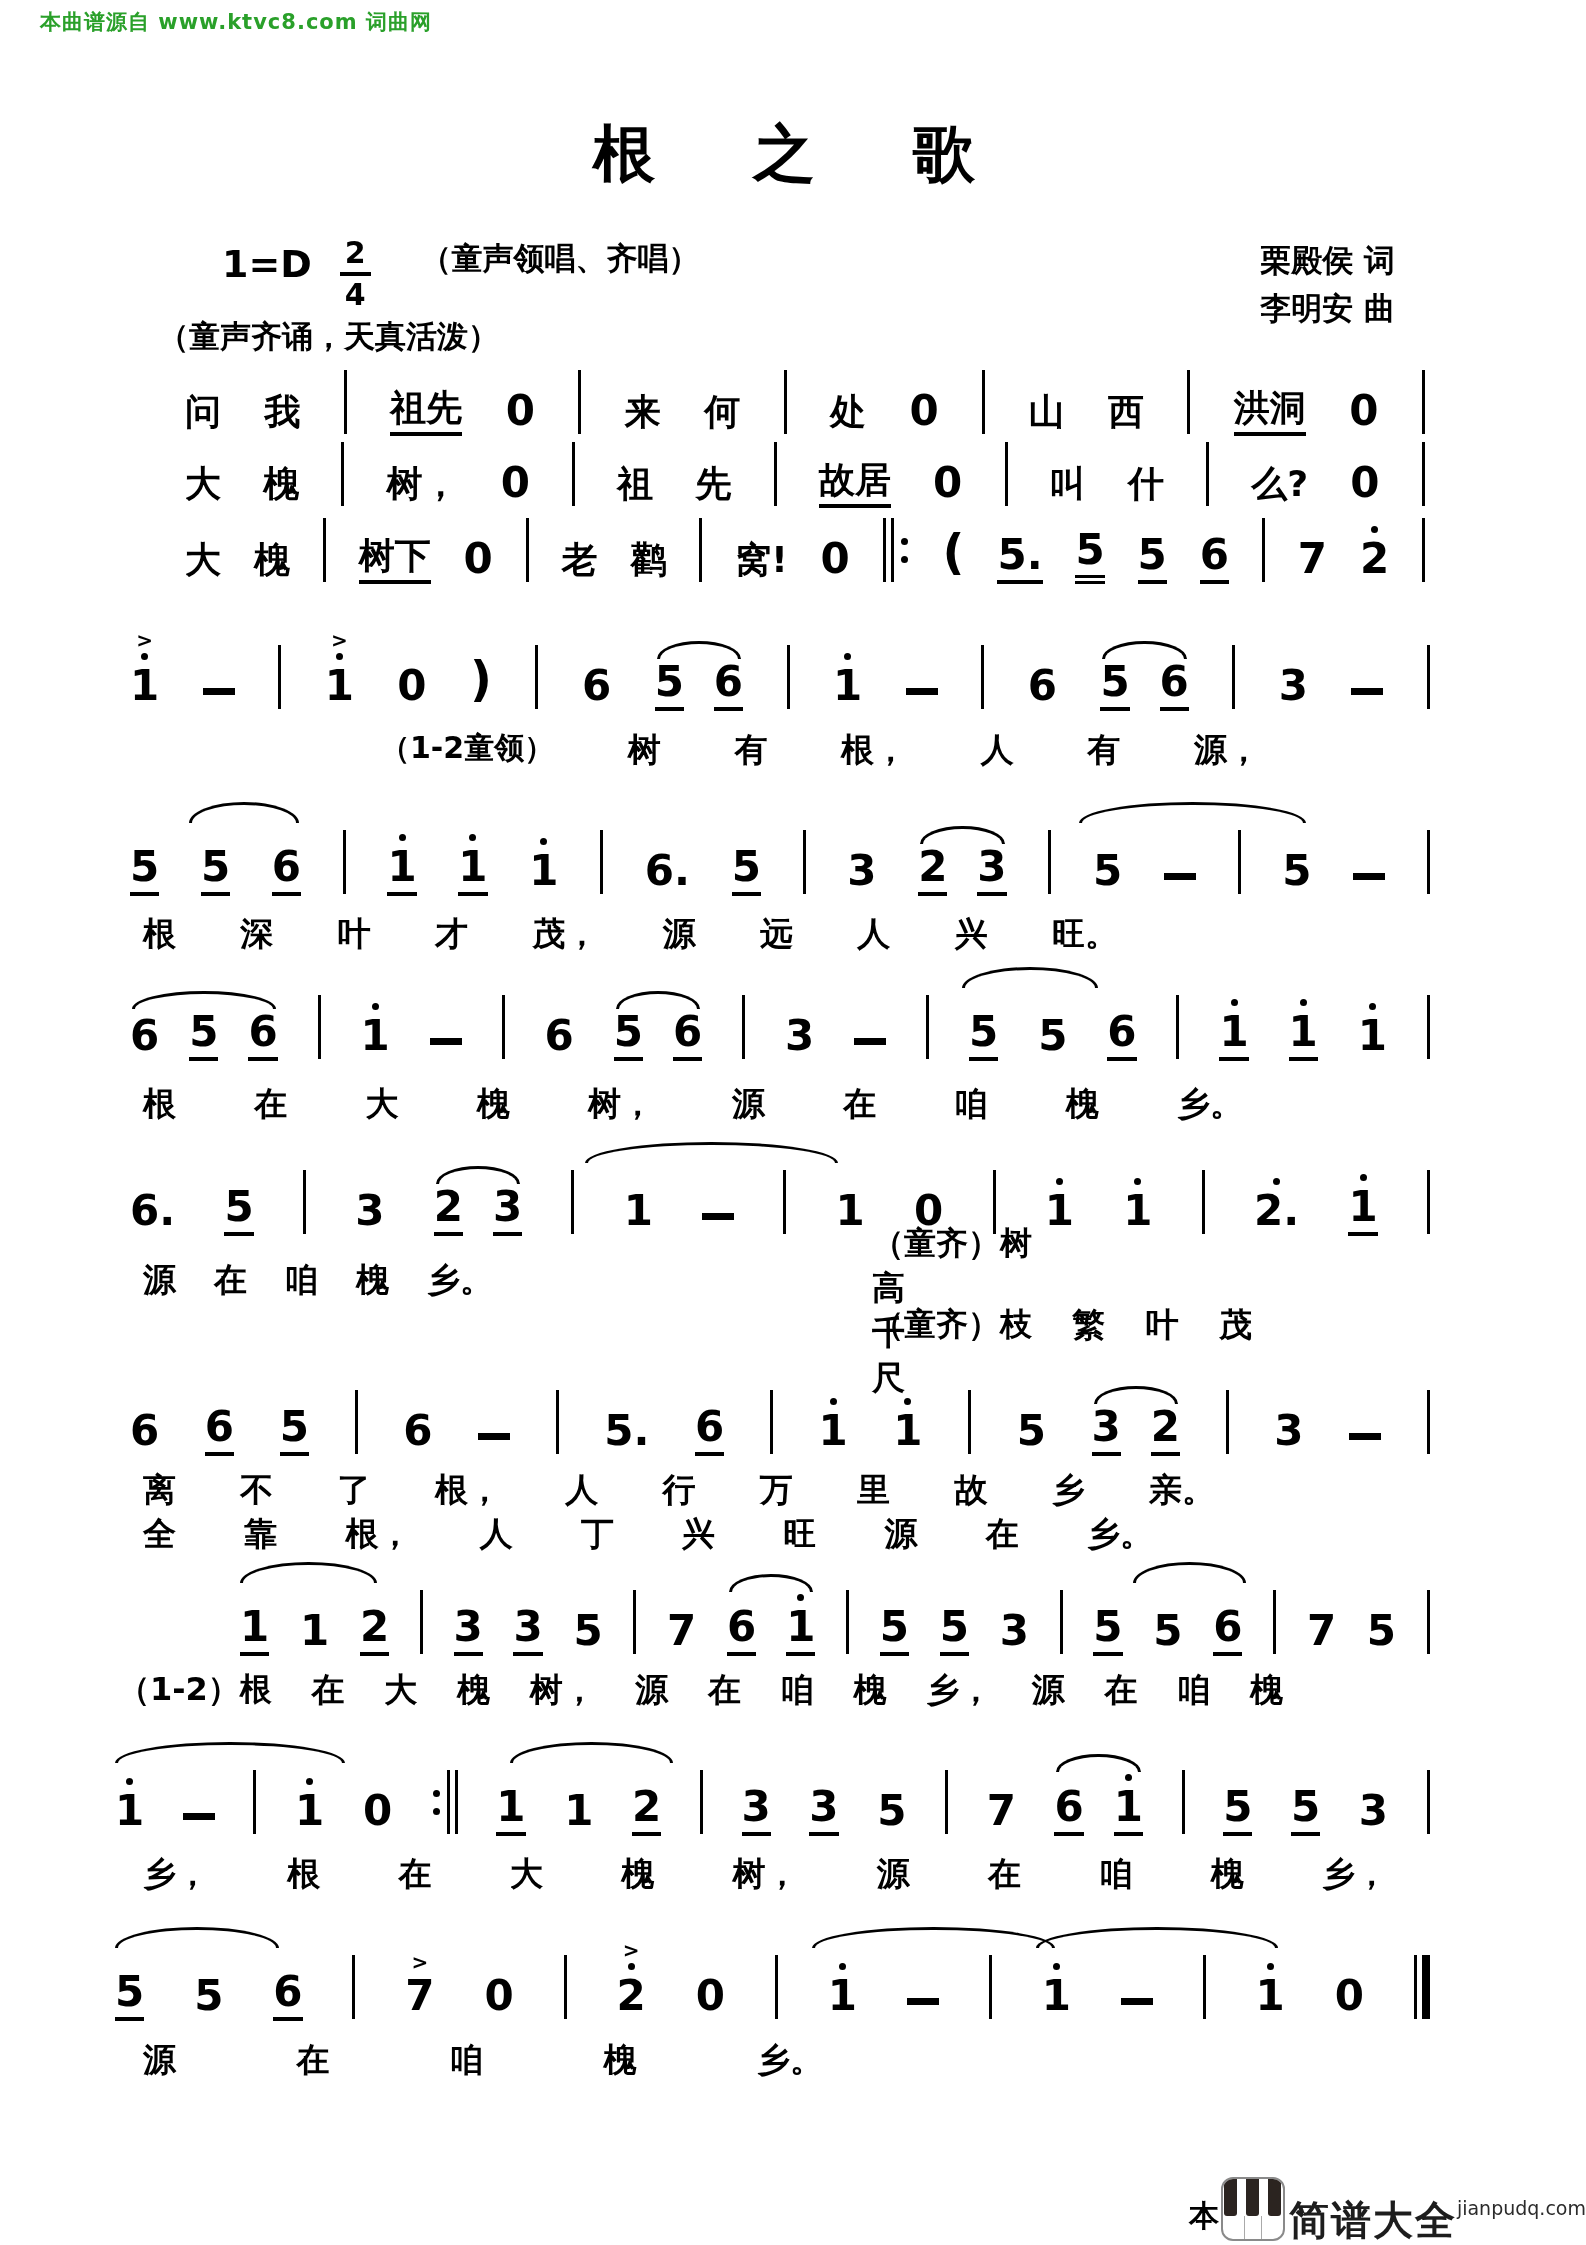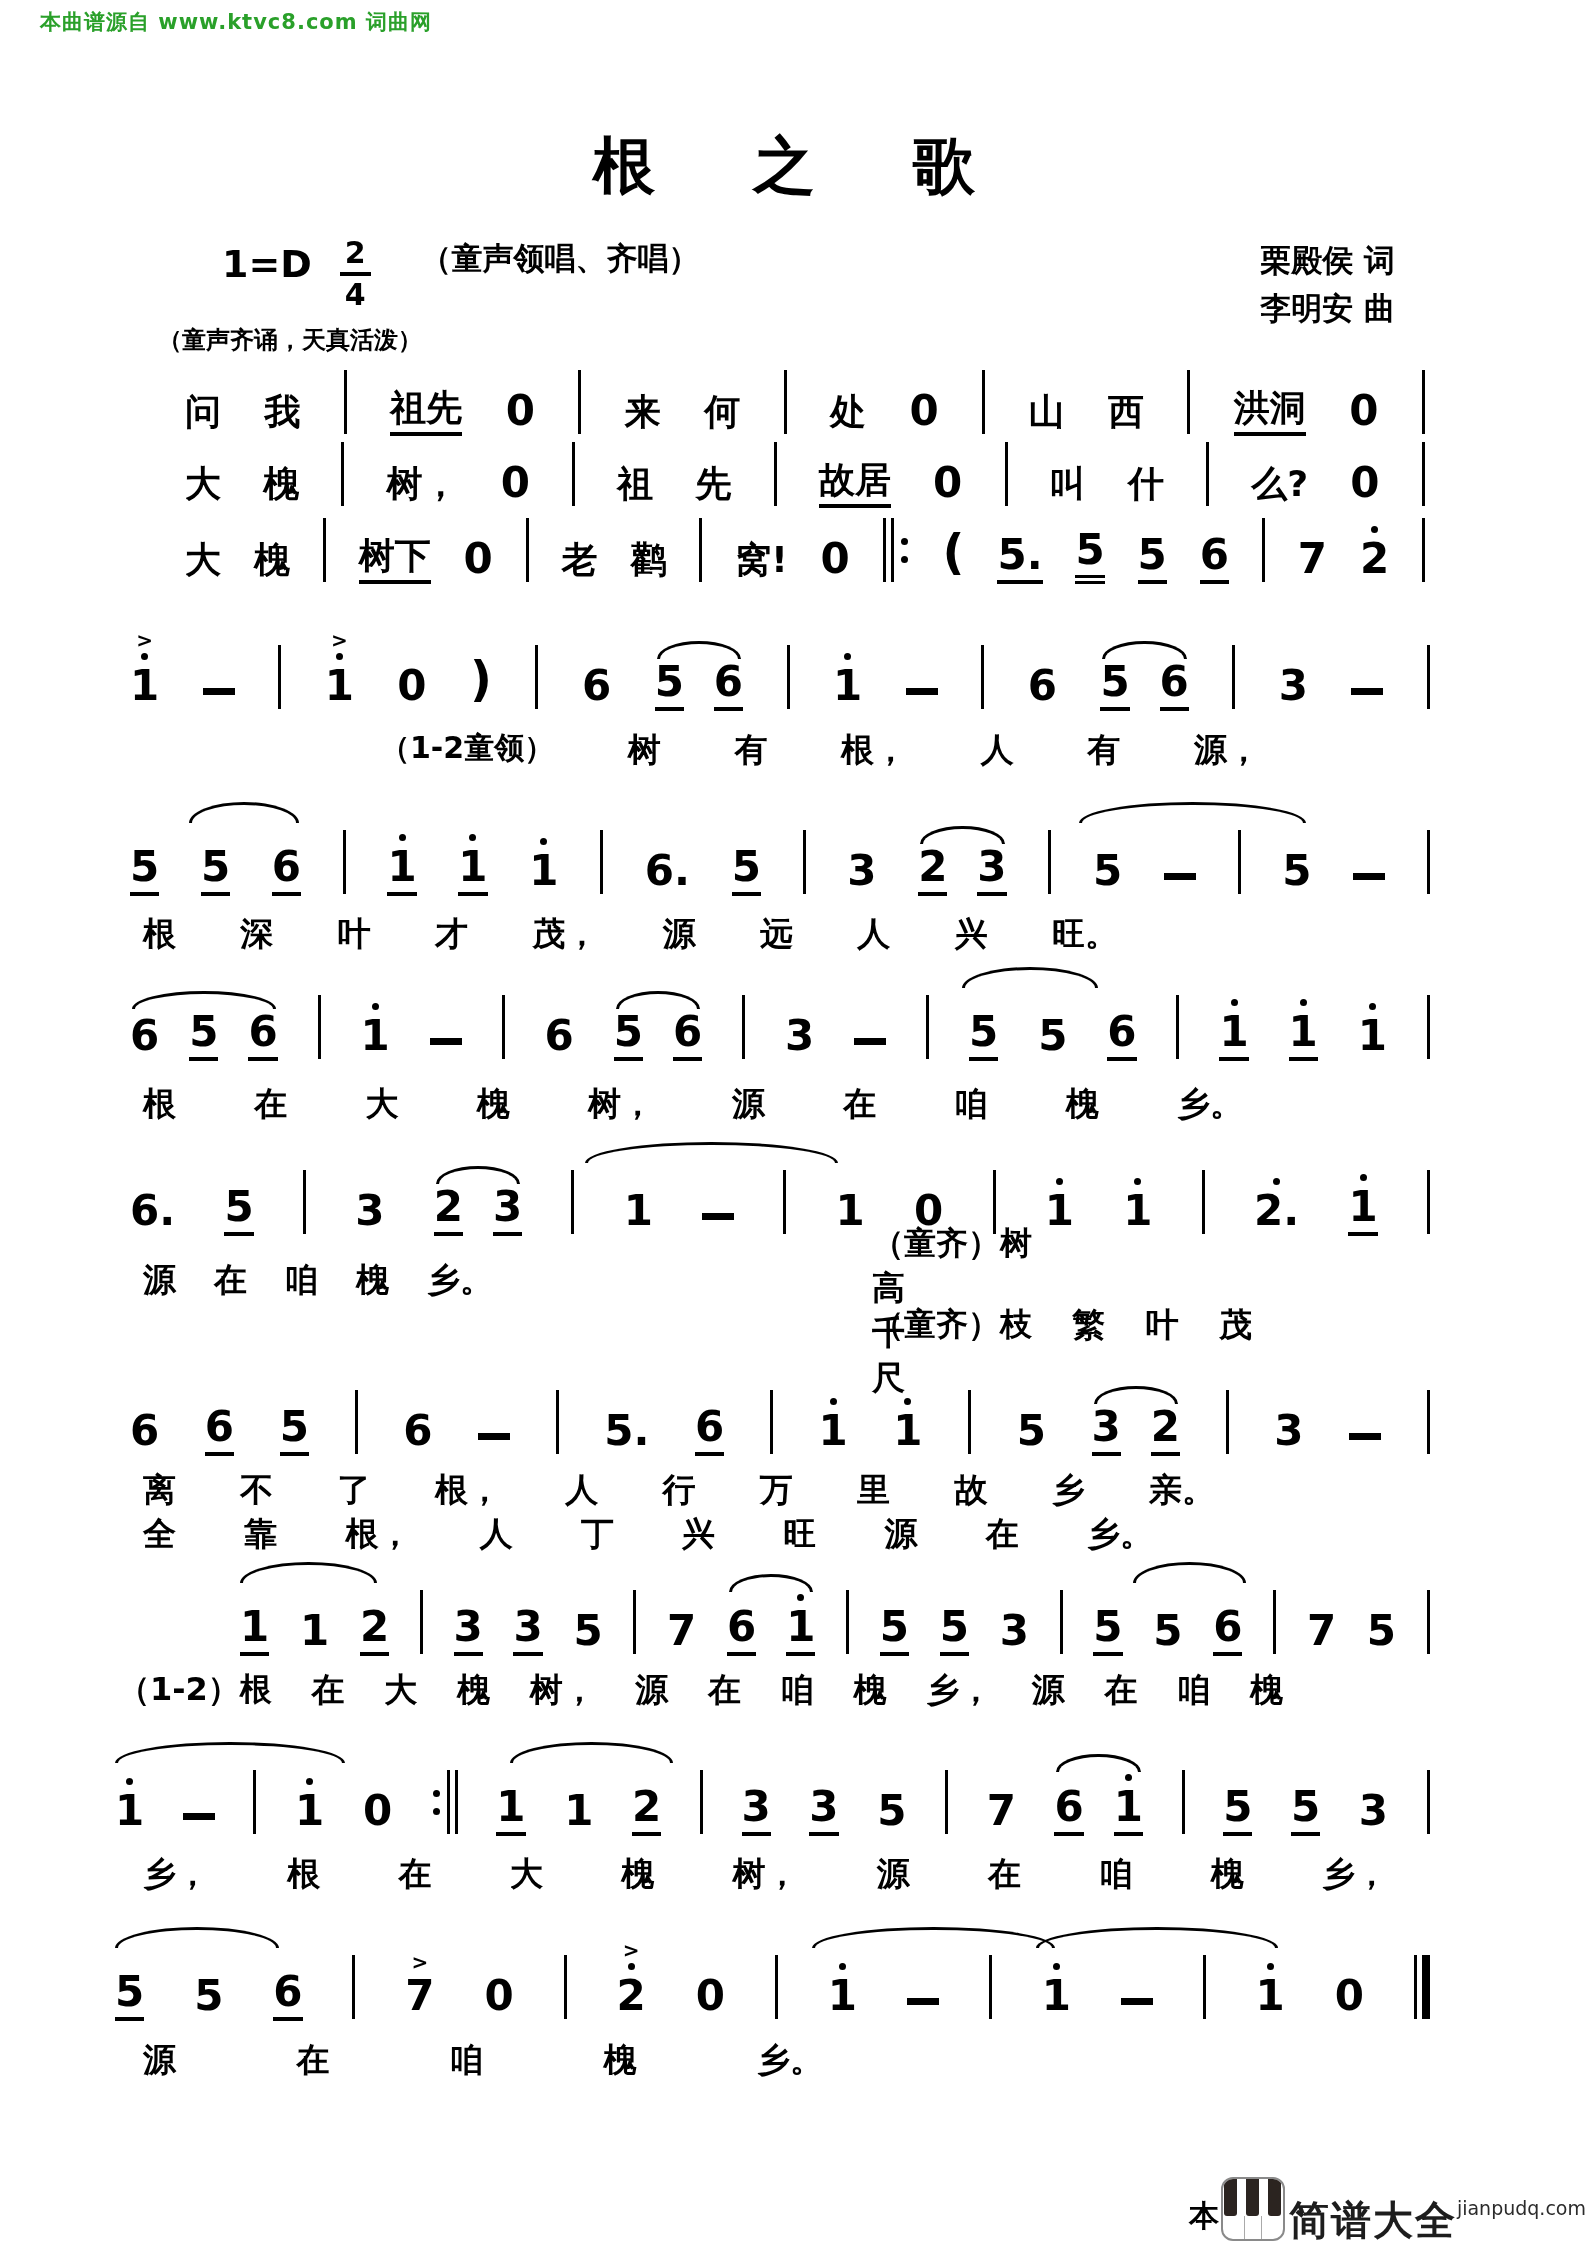--- a/index.html
+++ b/index.html
@@ -2,33 +2,33 @@
 <html><head>
 <meta charset="utf-8">
 <style>
   html,body{margin:0;padding:0;background:#e8e8e8}
   #page{position:relative;width:1586px;height:2245px;background:#ffffff;
         font-family:"DejaVu Sans",sans-serif;overflow:hidden;margin:0 auto;color:#000}
 
   .watermark{position:absolute;left:40px;top:8px;font-size:21px;font-weight:700;
              color:#2aa02a;letter-spacing:1px;white-space:nowrap}
 
-  .title{position:absolute;left:0;right:0;top:112px;margin:12px;text-align:center;
+  .title{position:absolute;left:0;right:0;top:112px;margin:0;text-align:center;
          font-size:62px;font-weight:900;letter-spacing:18px;white-space:nowrap}
   .subtitle{position:absolute;left:0;width:1120px;top:238px;text-align:center;
             font-size:31px;font-weight:700}
   .keysig{position:absolute;left:222px;top:242px;display:flex;align-items:flex-start;gap:28px;
           font-size:38px;font-weight:800}
   .frac{display:inline-flex;flex-direction:column;align-items:center;font-size:30px;
         font-weight:800;line-height:1;margin-top:-4px}
   .frac .num{border-bottom:4px solid #000;padding:0 5px 4px}
   .frac .den{padding-top:4px}
   .credits{position:absolute;right:191px;top:236px;font-size:31px;font-weight:700;
            line-height:1.55;text-align:left;white-space:nowrap}
-  .perfnote{position:absolute;left:158px;top:324px;font-size:24px;font-weight:700}
+  .perfnote{position:absolute;left:158px;top:316px;font-size:31px;font-weight:700}
 
   .mline{position:absolute;height:96px;display:flex;justify-content:space-between;
          align-items:flex-end}
   .note{display:inline-flex;flex-direction:column;align-items:center;line-height:1}
   .note .g{font-size:42px;font-weight:800;line-height:1;padding-bottom:4px;white-space:nowrap}
   .note .g.u1{border-bottom:4px solid #000}
   .note .g.u2{border-bottom:9px double #000}
   .note.cjk .g{font-size:36px;font-weight:700;padding-bottom:6px}
   .note.paren .g{font-size:48px;font-weight:800;padding-bottom:8px}
   .odot{width:7px;height:7px;border-radius:50%;background:#000;margin:0 auto 5px}

